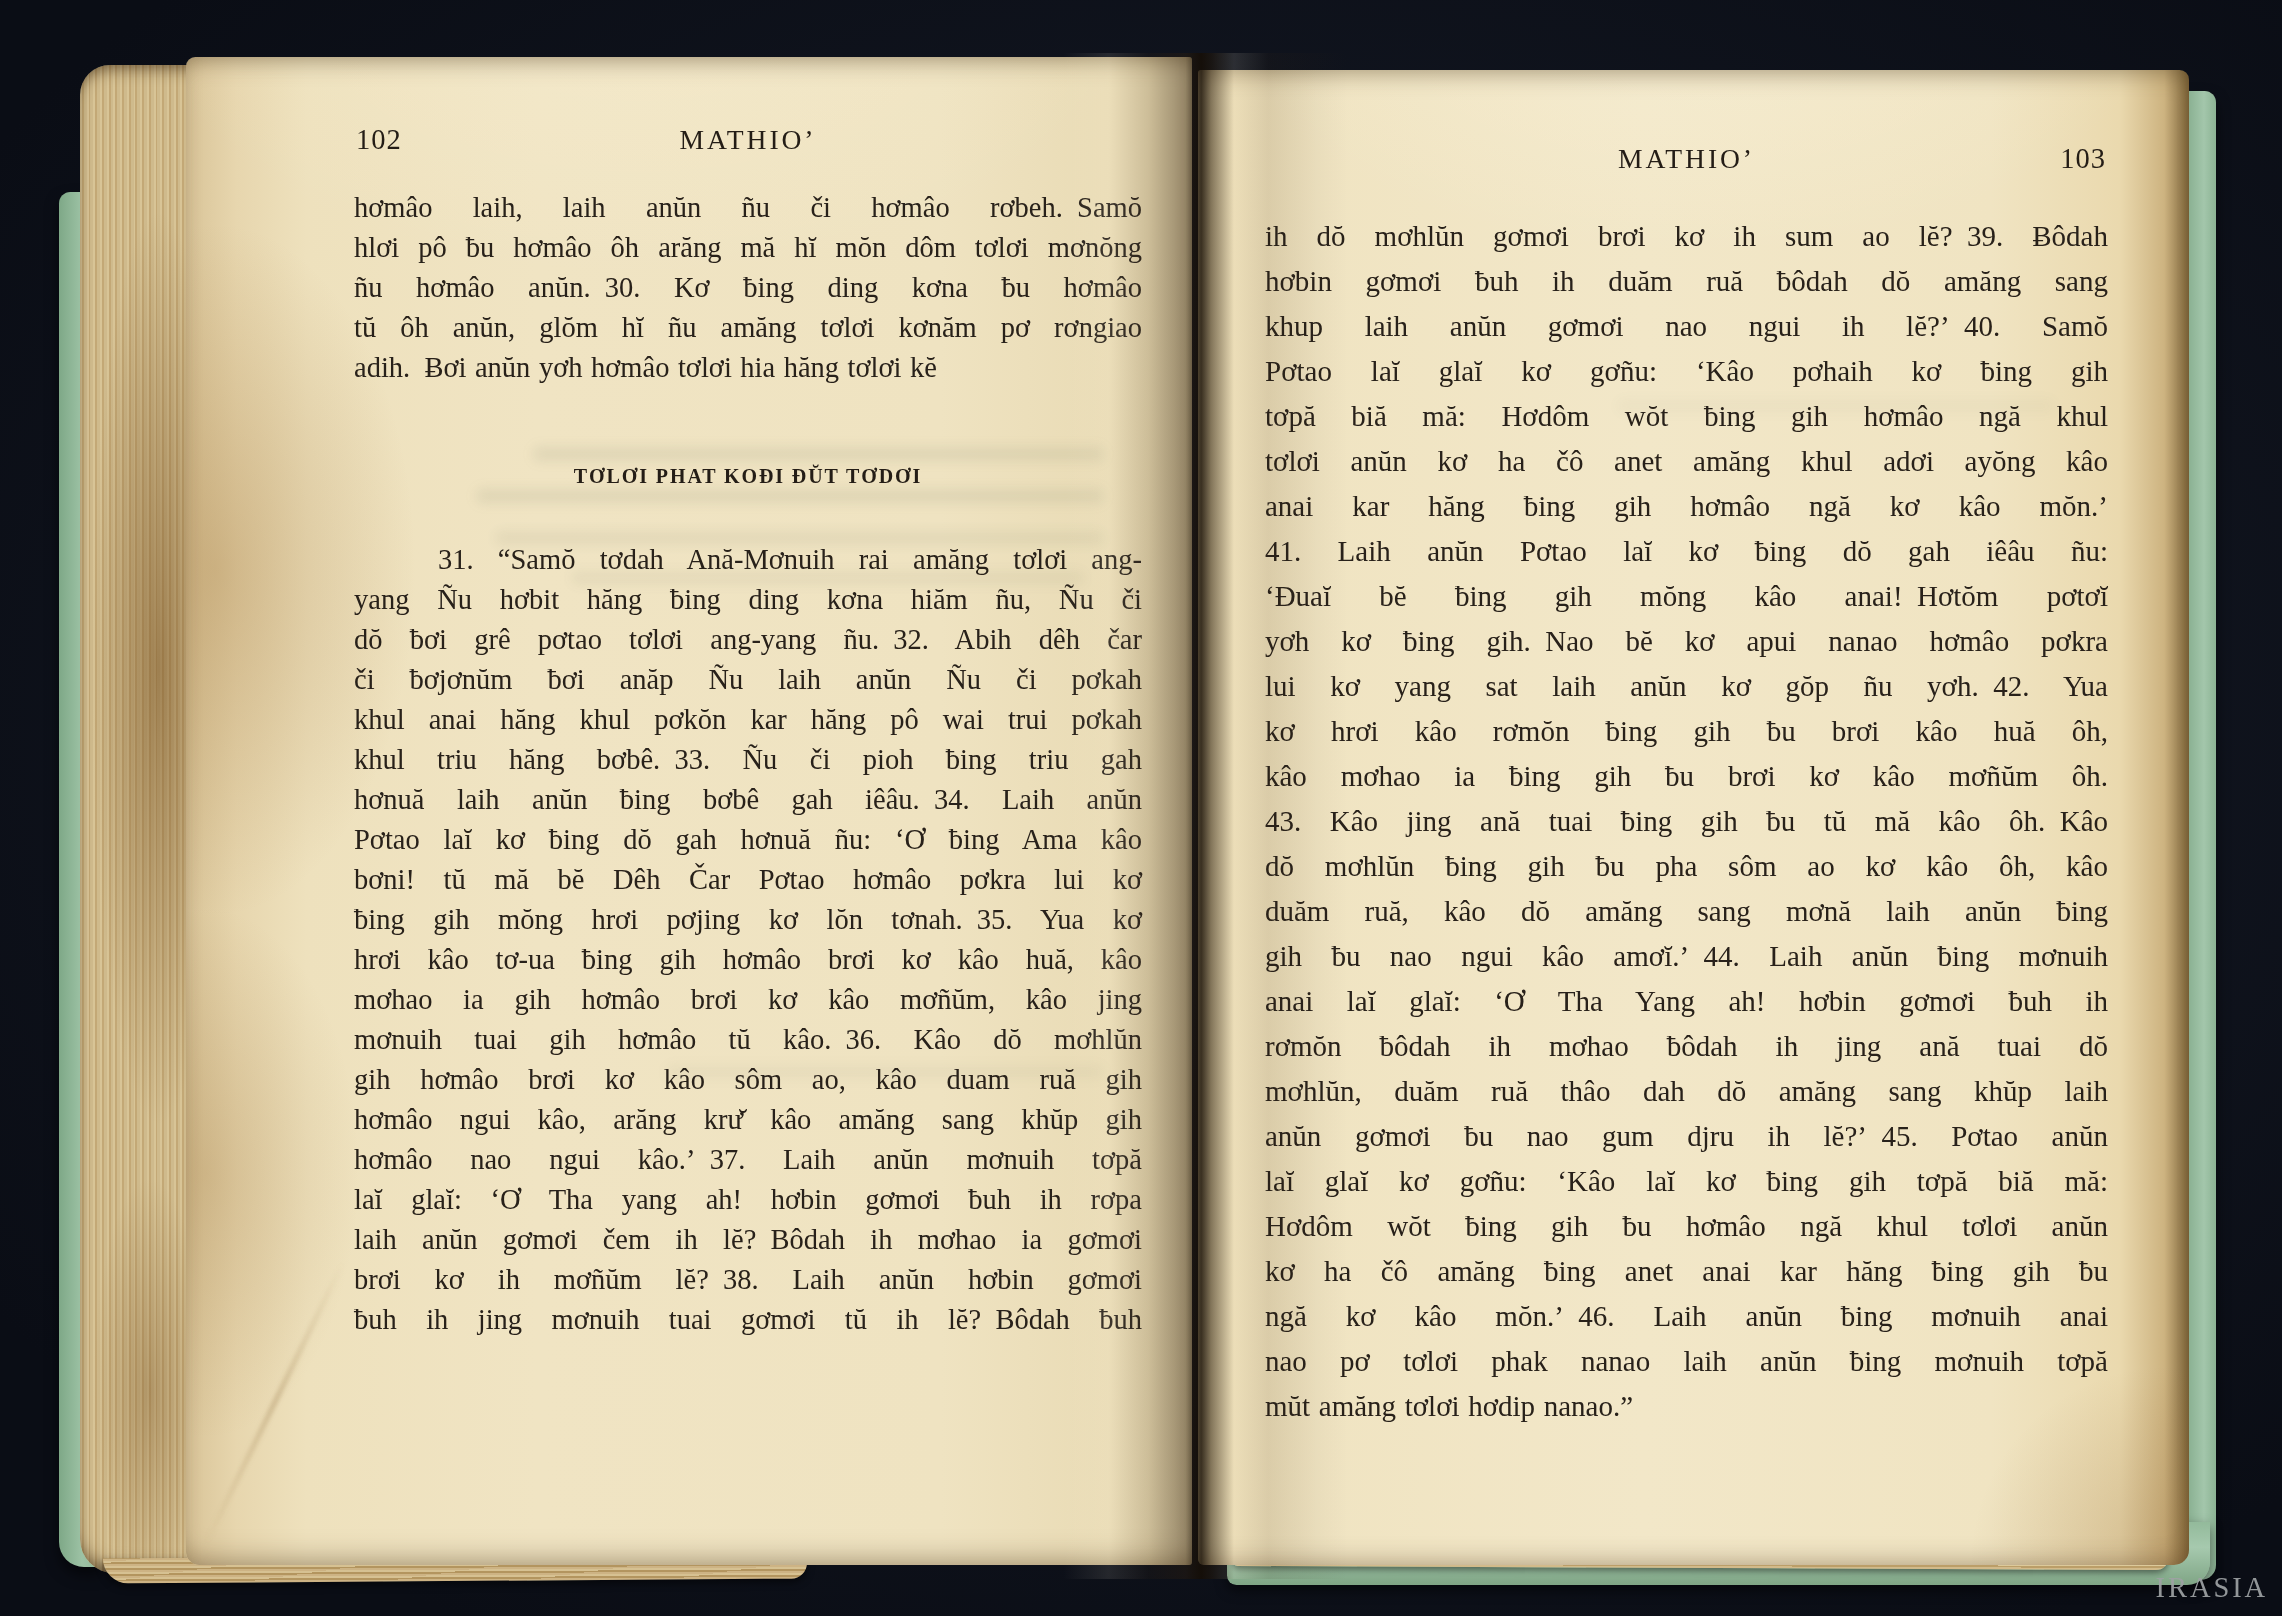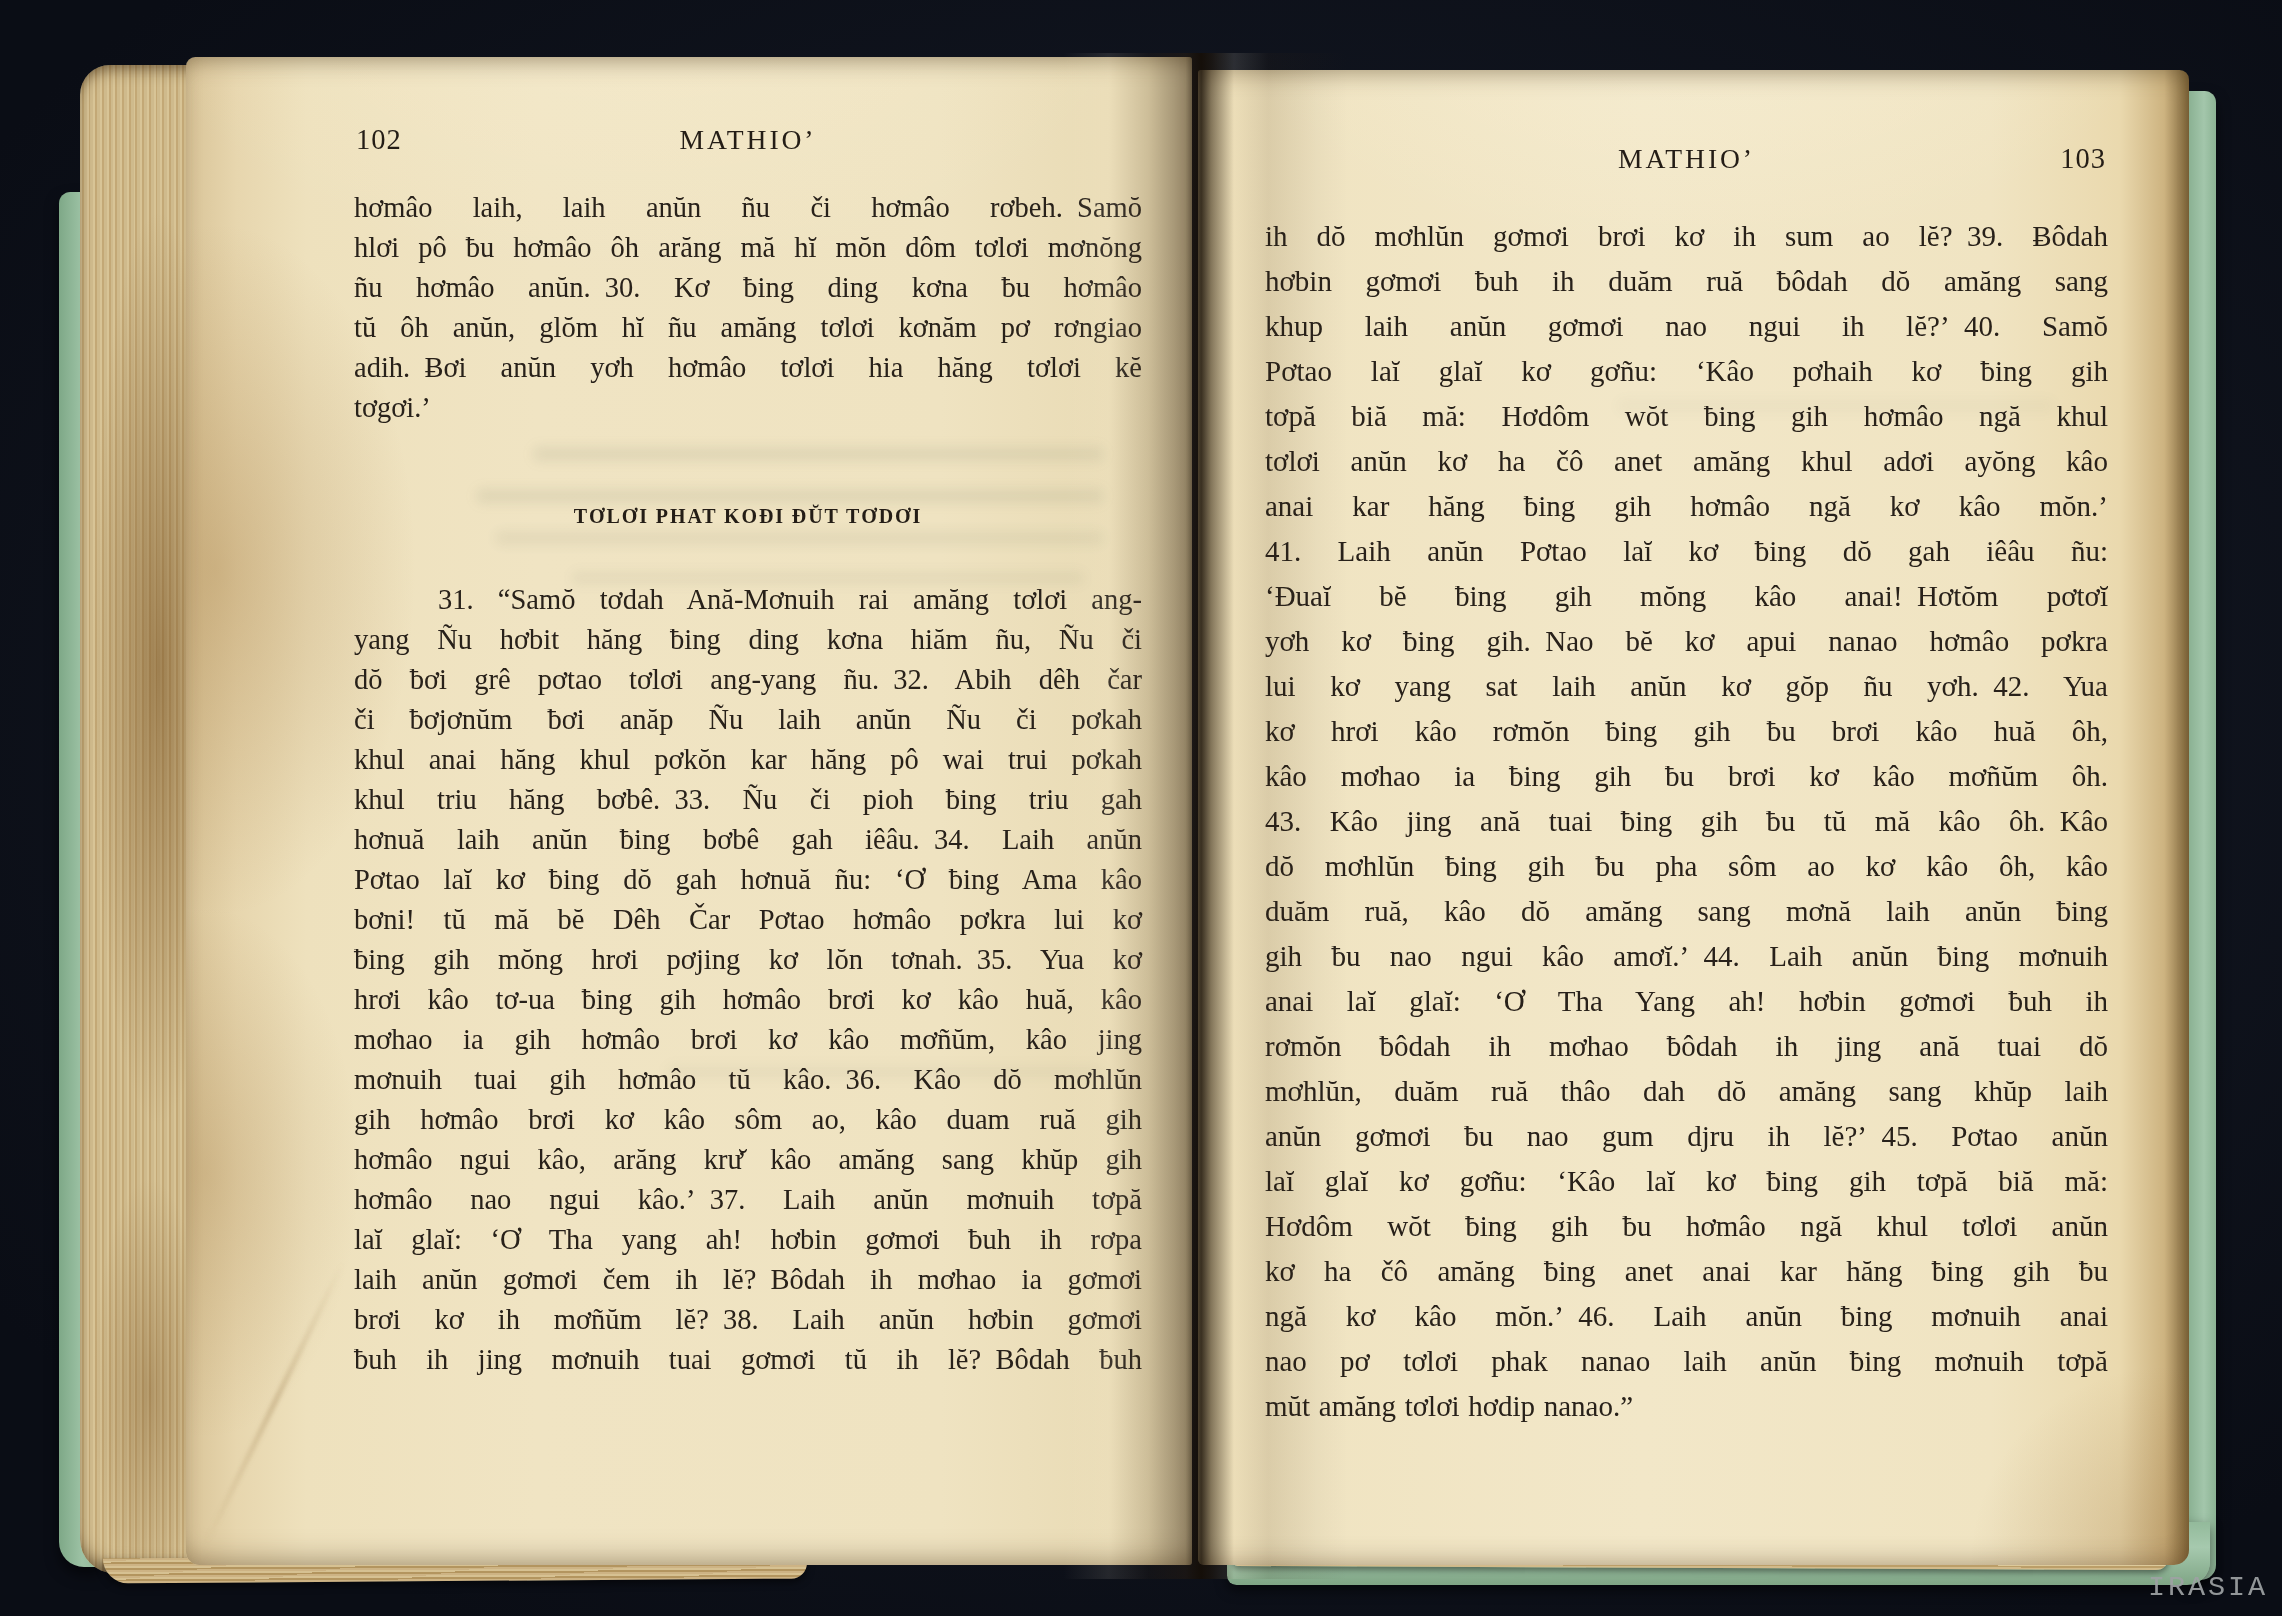--- a/index.html
+++ b/index.html
@@ -75,21 +75,21 @@
   .h103 .num{right:1.9px;}
   .textcol{position:absolute;color:#28211a;}
   .t102{left:354px;top:188px;width:788px;font-size:28.5px;line-height:40px;}
   .t103{left:1265px;top:214px;width:843px;font-size:29px;line-height:45px;}
   .line{text-align:justify;text-align-last:justify;word-spacing:1.4px;}
   .endpara .line:last-child{text-align-last:left;}
   .indent-first .line:first-child{text-indent:84px;}
   .section-heading{margin:68px 0 44px;font-size:20px;line-height:40px;font-weight:bold;
     text-align:center;letter-spacing:1.9px;color:#241d16;}
   .watermark{position:absolute;right:15px;bottom:13.3px;
-    font-family:Liberation Mono, monospace;
+    font-family:Liberation Serif, serif;
     font-size:28.5px;letter-spacing:2.9px;color:#9ea2a4;opacity:.92;}
 </style>
 </head>
 <body>
 
 <div class="stage">
 
   <div class="cover-left"></div>
   <div class="cover-right"></div>
   <div class="cover-bottom"></div>
@@ -114,21 +114,20 @@
     <span class="title">MATHIO’</span>
   </div>
 
   <div class="textcol t102">
     <div class="para endpara">
         <div class="line">hơmâo laih, laih anŭn ñu či hơmâo rơbeh. Samŏ</div>
         <div class="line">hlơi pô ƀu hơmâo ôh arăng mă hĭ mŏn dôm tơlơi mơnŏng</div>
         <div class="line">ñu hơmâo anŭn. 30. Kơ ƀing ding kơna ƀu hơmâo</div>
         <div class="line">tŭ ôh anŭn, glŏm hĭ ñu amăng tơlơi kơnăm pơ rơngiao</div>
         <div class="line">adih. Ƀơi anŭn yơh hơmâo tơlơi hia hăng tơlơi kĕ</div>
-        <div class="line">tơgơi.’</div>
       </div>
     <h2 class="section-heading">TƠLƠI PHAT KOĐI ĐŬT TƠDƠI</h2>
     <div class="para indent-first">
         <div class="line">31. “Samŏ tơdah Ană-Mơnuih rai amăng tơlơi ang-</div>
         <div class="line">yang Ñu hơbit hăng ƀing ding kơna hiăm ñu, Ñu či</div>
         <div class="line">dŏ ƀơi grê pơtao tơlơi ang-yang ñu. 32. Abih dêh čar</div>
         <div class="line">či ƀơjơnŭm ƀơi anăp Ñu laih anŭn Ñu či pơkah</div>
         <div class="line">khul anai hăng khul pơkŏn kar hăng pô wai trui pơkah</div>
         <div class="line">khul triu hăng bơbê. 33. Ñu či pioh ƀing triu gah</div>
         <div class="line">hơnuă laih anŭn ƀing bơbê gah iêâu. 34. Laih anŭn</div>

